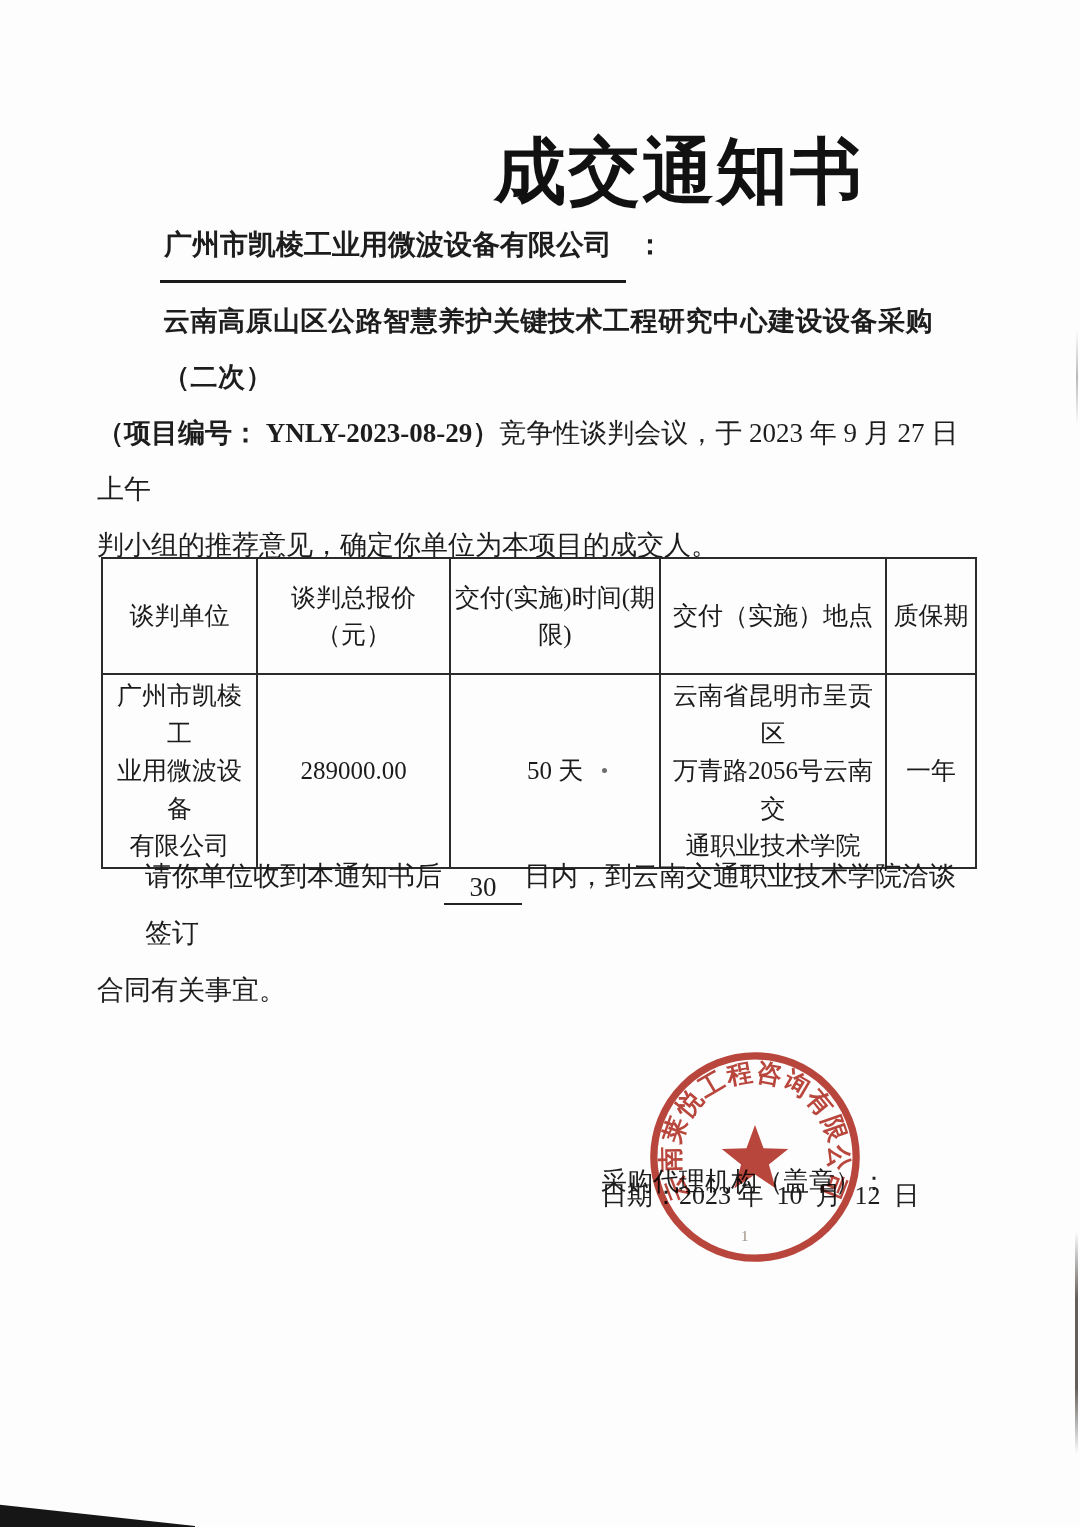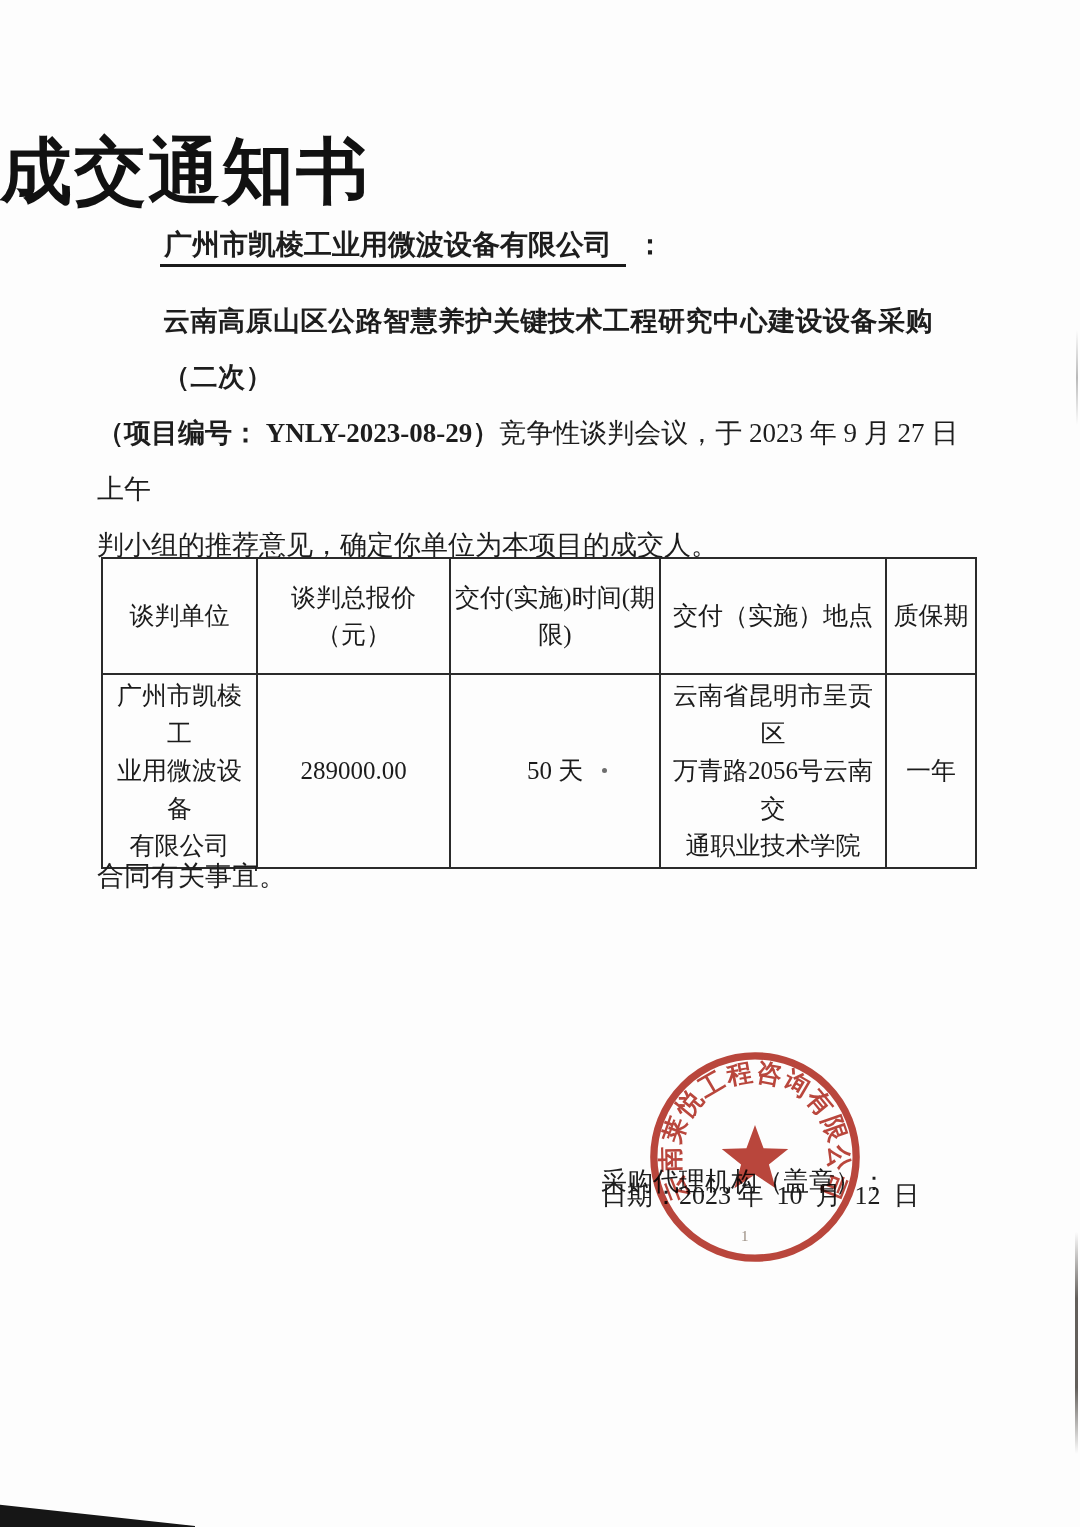--- a/index.html
+++ b/index.html
@@ -6,28 +6,28 @@
   body{
     width:1080px;height:1527px;position:relative;overflow:hidden;
     background:#fdfdfd;
     font-family:"Liberation Serif","DejaVu Serif",serif;
     color:#1d1d1d;
   }
   .abs{position:absolute;}
 
   
   .doc-title{
-    left:0;top:136px;width:864px;text-align:left;
+    left:0;top:136px;width:864px;text-align:right;
     font-size:72px;font-weight:bold;letter-spacing:2px;line-height:1;
     color:#111;
   }
 
   
   .recipient{left:160px;top:226px;font-size:28px;font-weight:bold;white-space:nowrap;}
-  .recipient .name{border-bottom:3px solid #1a1a1a;padding:0 14px 4px 4px;}
+  .recipient .name{border-bottom:3px solid #1a1a1a;padding:0 14px 20px 4px;}
   .recipient .colon{margin-left:10px;}
 
   
   .body-par{left:97px;top:293px;width:878px;font-size:27px;line-height:56px;}
   .body-par .l1{padding-left:66px;font-weight:bold;letter-spacing:0.5px;}
   .body-par .bold{font-weight:bold;}
   .body-par .code{font-weight:bold;font-family:"Liberation Serif","DejaVu Serif",serif;}
 
   
   table.award{
@@ -125,20 +125,21 @@
     <td>50 天</td>
     <td>云南省昆明市呈贡区
 万青路2056号云南交
 通职业技术学院</td>
     <td>一年</td>
   </tr>
 </tbody>
   </table>
 
 <div class="abs closing">
+  <div class="indent"><span>请你单位收到本通知书后</span><span class="blank">30</span><span>日内，到云南交通职业技术学院洽谈签订</span></div>
   <div>合同有关事宜。</div>
 </div>
 
 <div class="abs agency-line">采购代理机构（盖章）：</div>
 <div class="abs date-line">日期：2023 年  10  月  12  日</div>
 
 <svg class="abs stamp" viewBox="0 0 220 220">
   <circle cx="110" cy="110" r="104" fill="none" stroke="#b5362b" stroke-width="7.5"></circle>
   <polygon fill="#b5362b" points="110,77 118.8,100.9 144.2,101.9 124.3,117.6 131.2,142.1 110,128 88.8,142.1 95.7,117.6 75.8,101.9 101.2,100.9"></polygon>
   <path id="seal-arc" d="M 42.5 149 A 78 78 0 1 1 177.5 149" fill="none"></path>

